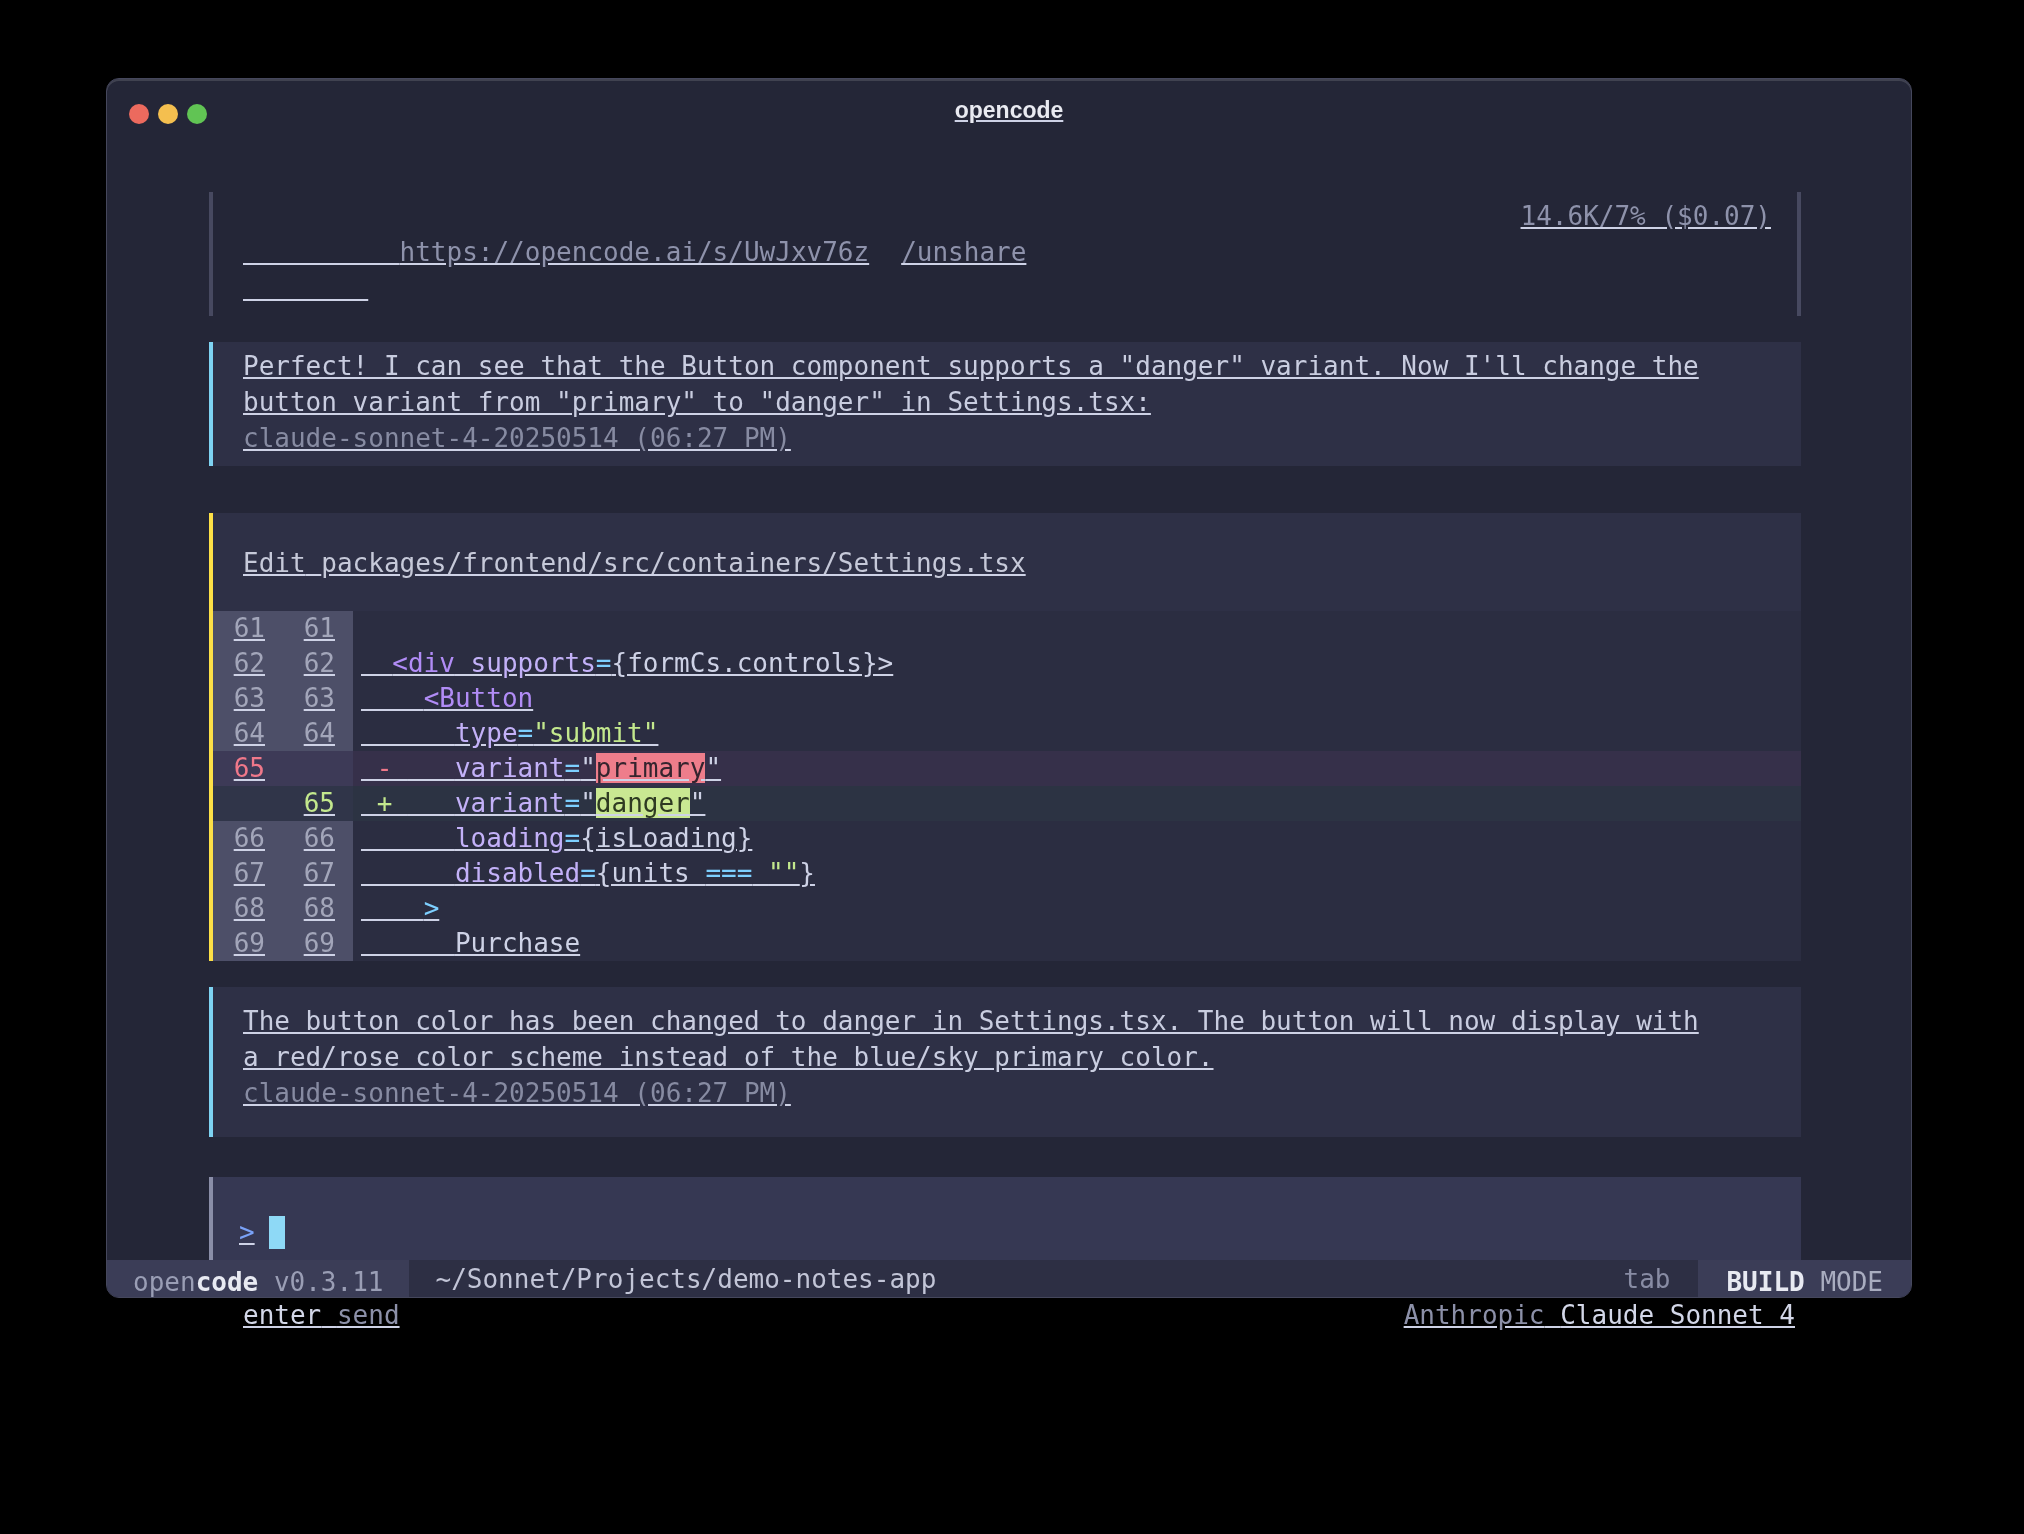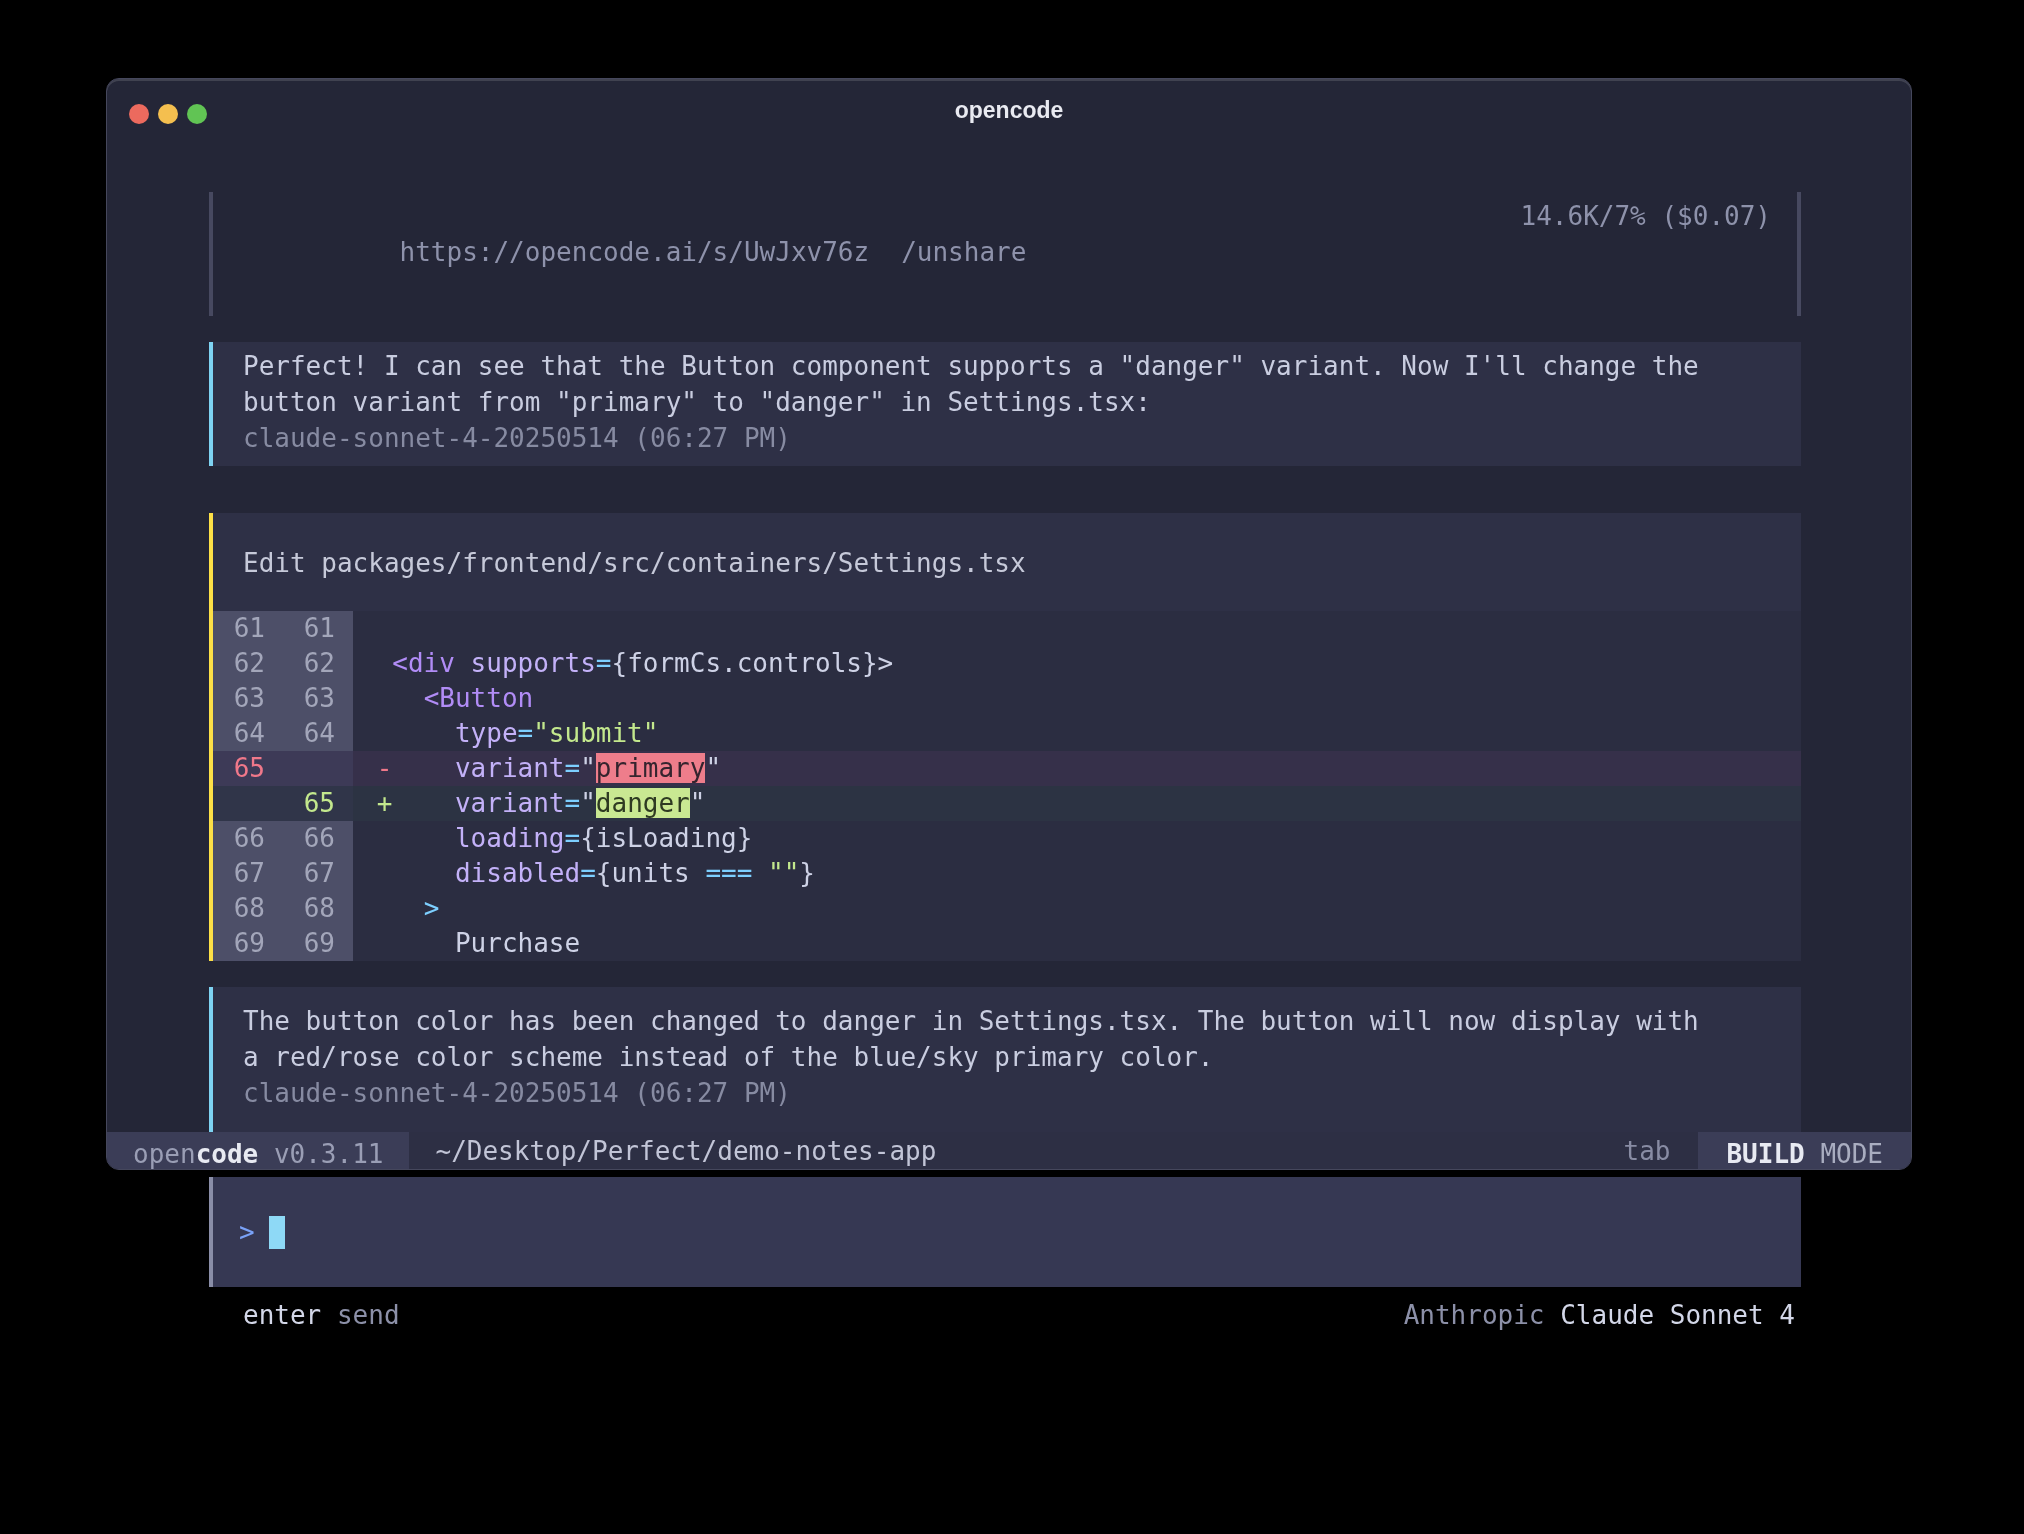--- a/index.html
+++ b/index.html
@@ -1,22 +1,23 @@
 <!DOCTYPE html>
 <html><head>
 <meta charset="utf-8">
 <style>
   * { margin:0; padding:0; box-sizing:border-box; }
   html,body { width:2024px; height:1534px; background:#000; overflow:hidden; }
   body { font-family:"DejaVu Sans Mono", monospace; font-size:26px; color:#ced2e6; }
 
   .window {
-    position:absolute; left:106px; top:78px; width:1806px; height:1092px;
+    position:absolute; left:106px; top:78px; width:1806px; height:1220px;
     background:#242637; border:1px solid #45475c; border-radius:13px;
     box-shadow: inset 0 2px 0 rgba(255,255,255,0.13), 0 18px 50px rgba(0,0,0,0.6);
+    text-decoration: underline;
   }
 
   
   .titlebar { position:relative; height:62px; }
   .lights { position:absolute; left:22px; top:25px; display:flex; gap:9px; }
   .light { width:20px; height:20px; border-radius:50%; }
   .light.red { background:#ec6a5e; }
   .light.yellow { background:#f4bf4f; }
   .light.green { background:#61c454; }
   .win-title {
@@ -210,21 +211,21 @@
         <span class="hint-muted">Anthropic</span>
         <span class="model-name">Claude Sonnet 4</span>
       </div>
     </div>
 
   </div>
 
   <div class="statusbar">
     <div class="sb-left">
       <div class="sb-chip first"><span class="sb-dim">open</span><span class="sb-bold">code</span><span class="sb-dim"> v0.3.11</span></div>
-      <div class="sb-path">~/Desktop/Perfect/demo-notes-app</div>
+      <div class="sb-path">~/Sonnet/Projects/demo-notes-app</div>
     </div>
     <div class="sb-right">
       <div class="sb-tab">tab</div>
       <div class="sb-chip last"><span class="sb-bold">BUILD </span><span class="sb-mode-rest">MODE</span></div>
     </div>
   </div>
 
 </div>
 
 </body></html>

